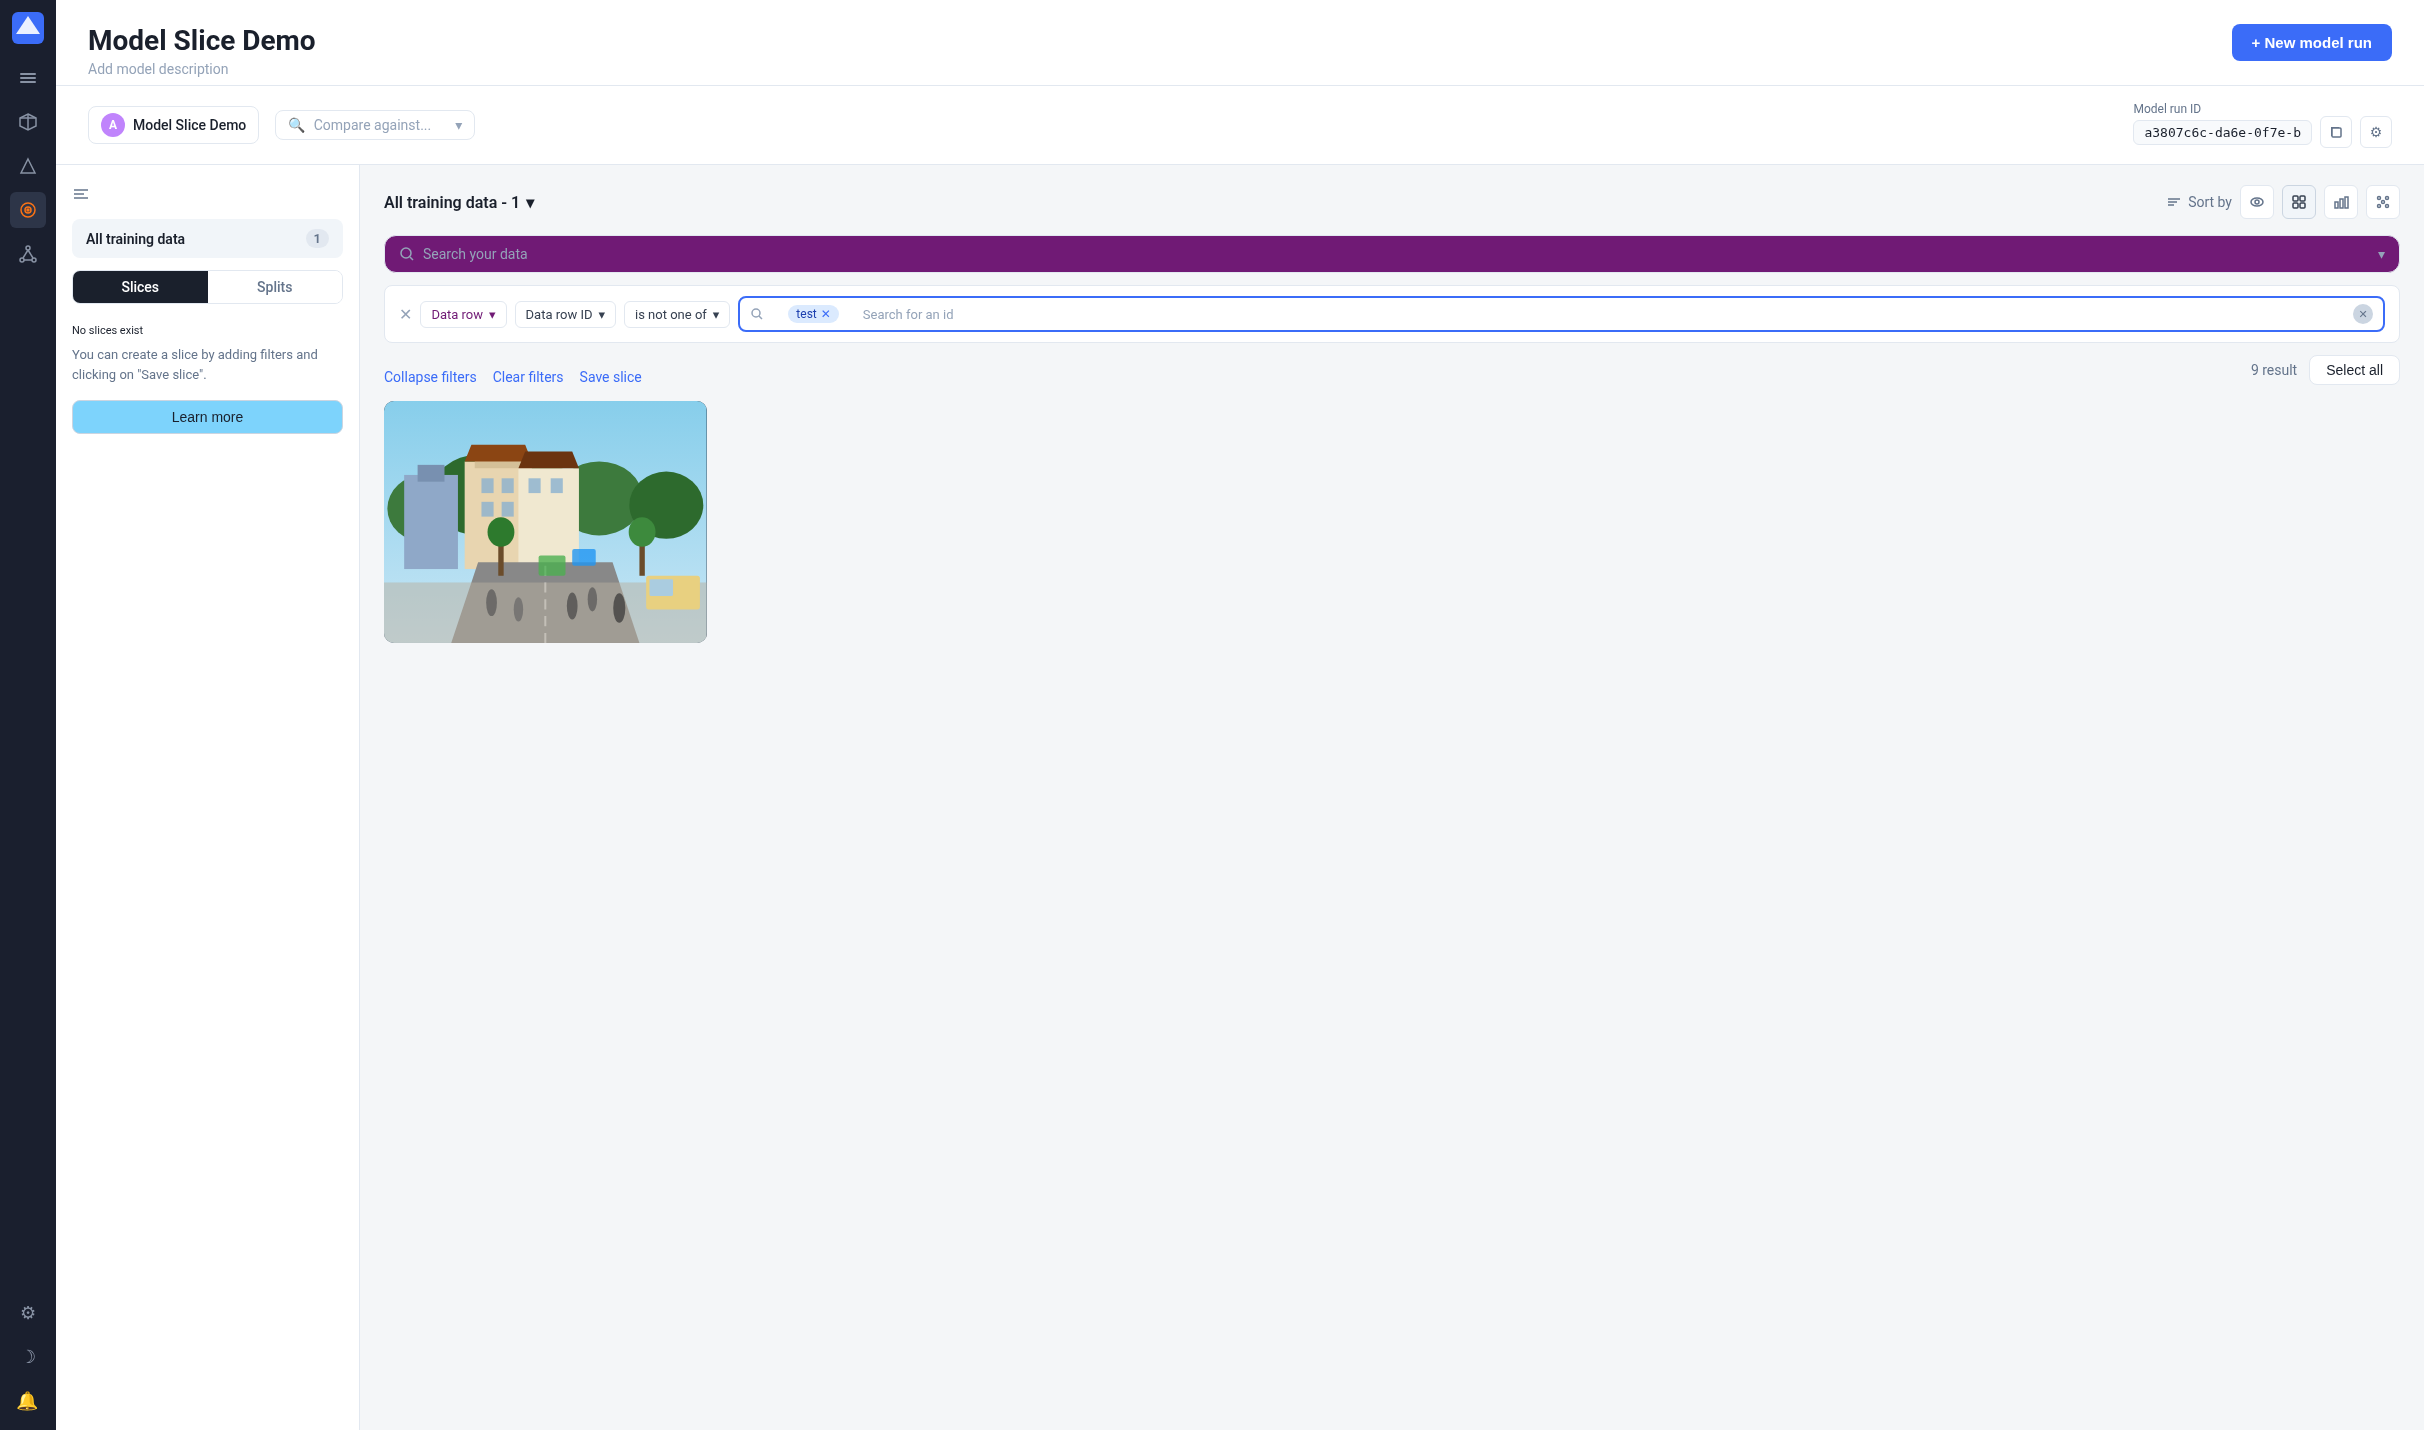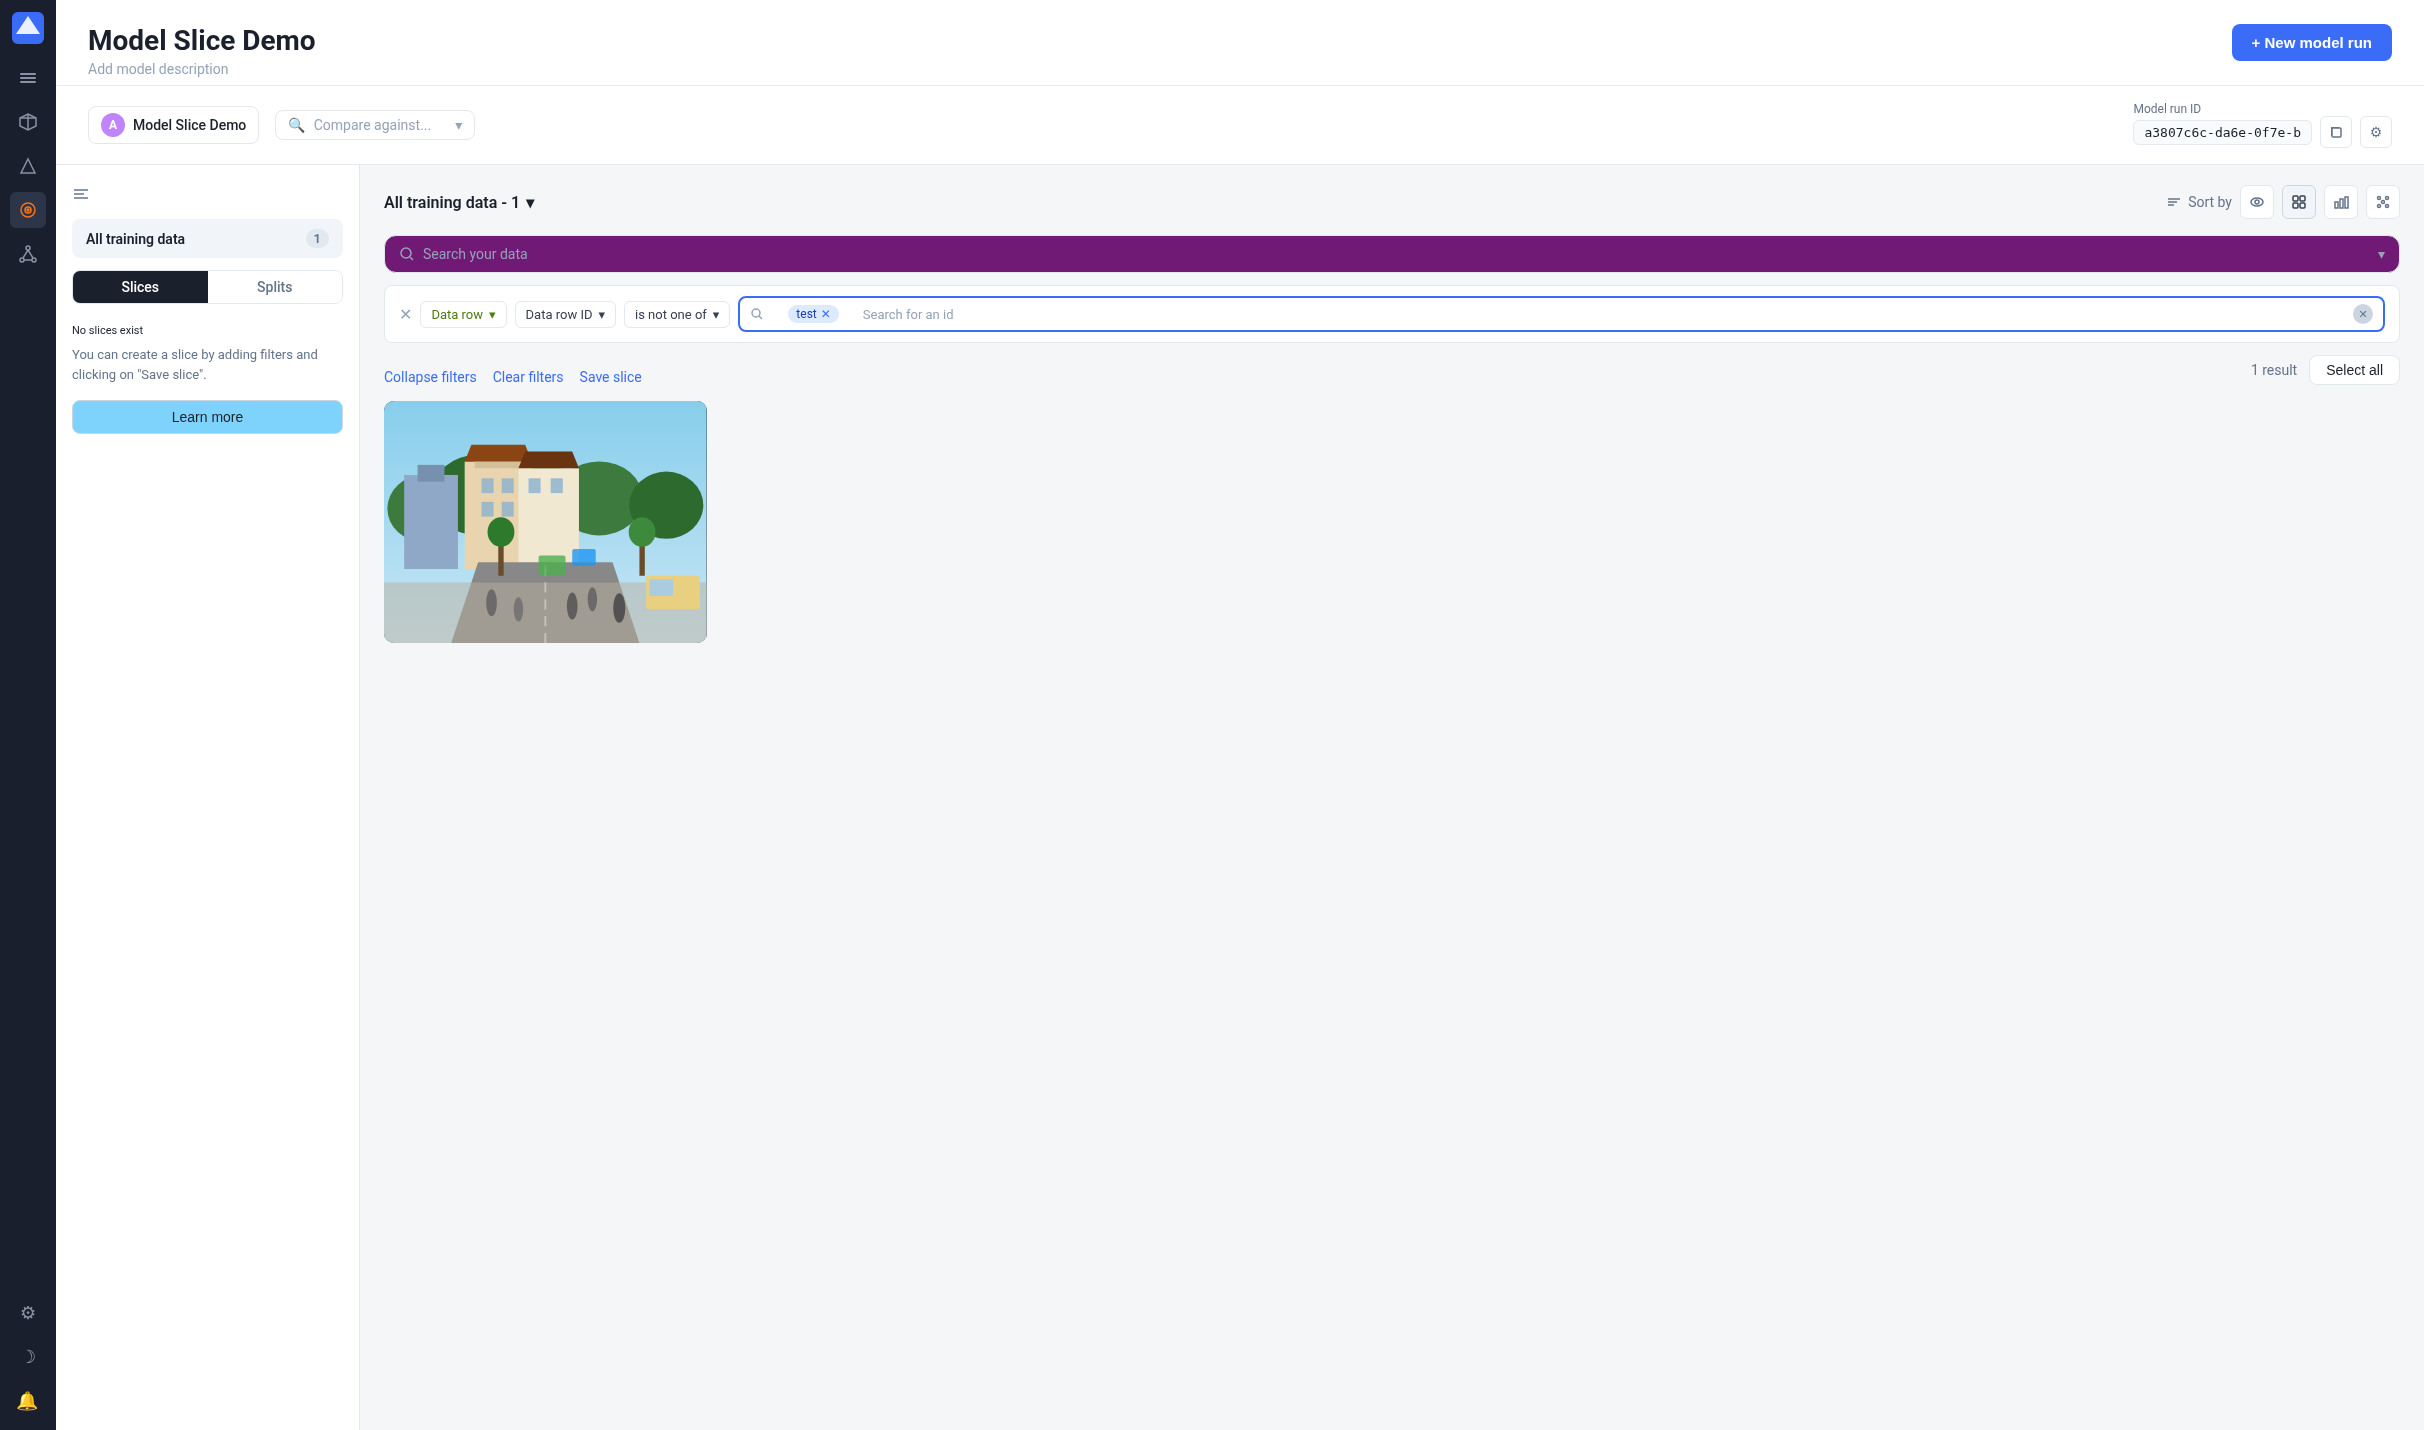--- a/index.html
+++ b/index.html
@@ -381,21 +381,21 @@
       color: #94a3b8;
       cursor: pointer;
       font-size: 16px;
       flex-shrink: 0;
     }
     .filter-select {
       border: 1px solid #e2e8f0;
       border-radius: 6px;
       padding: 5px 10px;
       font-size: 13px;
-      color: #4d7c0f;
+      color: #701a75;
       background: white;
       cursor: pointer;
       display: flex;
       align-items: center;
       gap: 6px;
     }
     .filter-condition {
       border: 1px solid #e2e8f0;
       border-radius: 6px;
       padding: 5px 10px;
@@ -689,21 +689,21 @@
             <span style="color:#94a3b8;font-size:13px;flex:1;">Search for an id</span>
             <div class="filter-clear-btn">✕</div>
           </div>
         </div>
 
         <div class="filter-actions">
           <a class="filter-action-link">Collapse filters</a>
           <a class="filter-action-link">Clear filters</a>
           <a class="filter-action-link">Save slice</a>
           <div style="margin-left:auto;display:flex;align-items:center;gap:12px;">
-            <span class="results-count">1 result</span>
+            <span class="results-count">9 result</span>
             <button class="select-all-btn">Select all</button>
           </div>
         </div>
 
         <div class="image-grid">
           <div class="image-card">
             <svg xmlns="http://www.w3.org/2000/svg" width="100%" height="100%" viewBox="0 0 480 360" style="display:block;">
               <defs>
                 <linearGradient id="sky" x1="0" y1="0" x2="0" y2="1">
                   <stop offset="0%" stop-color="#87CEEB"></stop>

